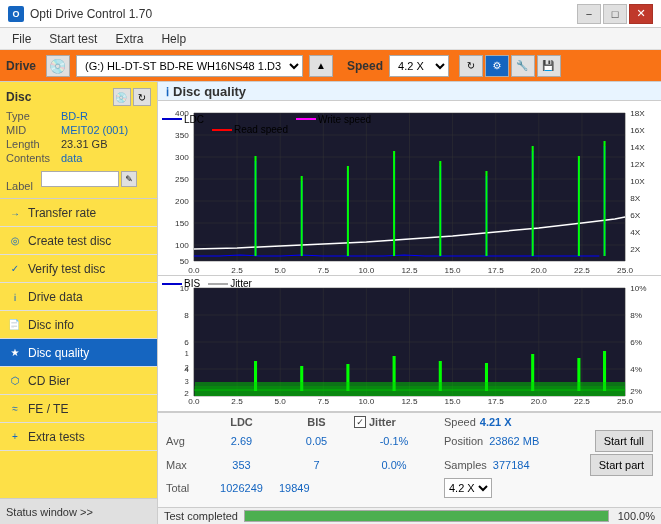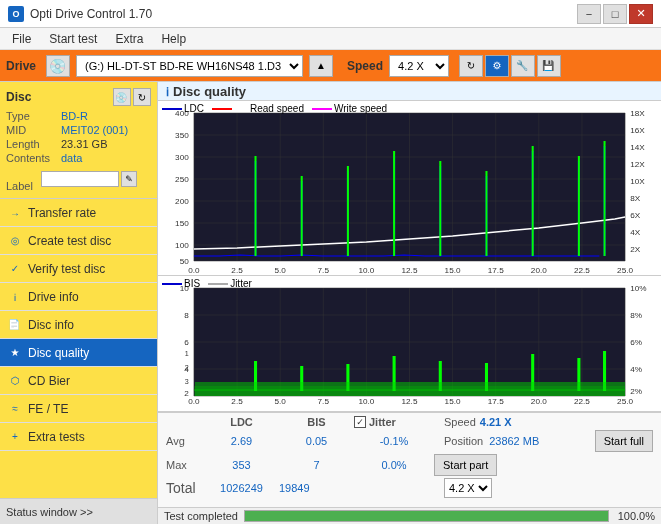--- a/index.html
+++ b/index.html
@@ -156,21 +156,21 @@
       <div class="nav-item">
         <span class="nav-icon">◎</span>
         <span>Create test disc</span>
       </div>
       <div class="nav-item">
         <span class="nav-icon">✓</span>
         <span>Verify test disc</span>
       </div>
       <div class="nav-item">
         <span class="nav-icon">ℹ</span>
-        <span>Drive info</span>
+        <span>Drive data</span>
       </div>
       <div class="nav-item">
         <span class="nav-icon">📄</span>
         <span>Disc info</span>
       </div>
       <div class="nav-item active">
         <span class="nav-icon">★</span>
         <span>Disc quality</span>
       </div>
       <div class="nav-item">
@@ -201,21 +201,21 @@
 
     <div class="charts">
 
       <div class="chart-container" style="height:175px;position:relative;background:#fff;">
         
         <div style="position:absolute;top:2px;left:4px;display:flex;align-items:center;gap:8px;z-index:10;font-size:10px;">
           <div style="display:flex;align-items:center;gap:2px;">
             <div style="width:20px;height:2px;background:#0000cc;"></div>
             <span>LDC</span>
           </div>
-          <div style="display:flex;align-items:center;gap:18px;">
+          <div style="display:flex;align-items:center;gap:2px;margin-top:21px;">
             <div style="width:20px;height:2px;background:#ff0000;"></div>
             <span>Read speed</span>
           </div>
           <div style="display:flex;align-items:center;gap:2px;">
             <div style="width:20px;height:2px;background:#ff00ff;"></div>
             <span>Write speed</span>
           </div>
         </div>
         <svg width="100%" height="175" viewBox="0 0 490 175" preserveAspectRatio="none">
 
@@ -407,25 +407,29 @@
             <span style="font-size:11px;color:#1565C0;">23862 MB</span>
           </div>
           <button class="btn-start">Start full</button>
         </div>
 
         <div style="display:flex;align-items:center;padding:1px 8px;">
           <div style="width:38px;font-size:11px;color:#555;">Max</div>
           <div style="width:75px;text-align:center;font-size:11px;color:#1565C0;">353</div>
           <div style="width:75px;text-align:center;font-size:11px;color:#1565C0;">7</div>
           <div style="min-width:80px;text-align:center;font-size:11px;color:#1565C0;">0.0%</div>
+          <div style="flex:1;display:flex;align-items:center;gap:6px;margin-left:10px;">
+            <span style="font-size:11px;color:#555;">Samples</span>
+            <span style="font-size:11px;color:#1565C0;">377184</span>
+          </div>
           <button class="btn-start">Start part</button>
         </div>
 
         <div style="display:flex;align-items:center;padding:1px 8px;">
-          <div style="width:38px;font-size:14px;color:#555;">Total</div>
+          <div style="width:38px;font-size:11px;color:#555;">Total</div>
           <div style="width:75px;text-align:center;font-size:11px;color:#1565C0;">1026249</div>
           <div style="width:75px;text-align:left;font-size:11px;color:#1565C0;">19849</div>
           <div style="min-width:80px;"></div>
           <div style="flex:1;margin-left:10px;display:flex;align-items:center;gap:4px;">
             <select style="height:20px;border:1px solid #aaa;font-size:11px;background:#fff;">
               <option>4.2 X</option>
             </select>
           </div>
         </div>
       </div>

